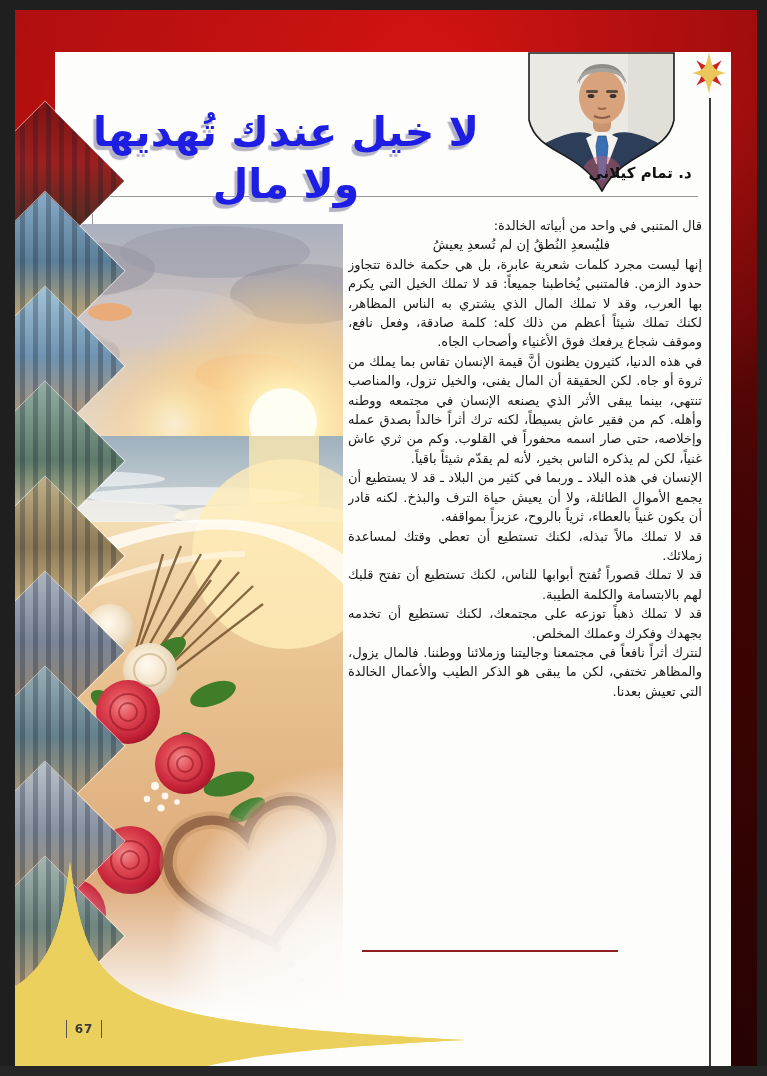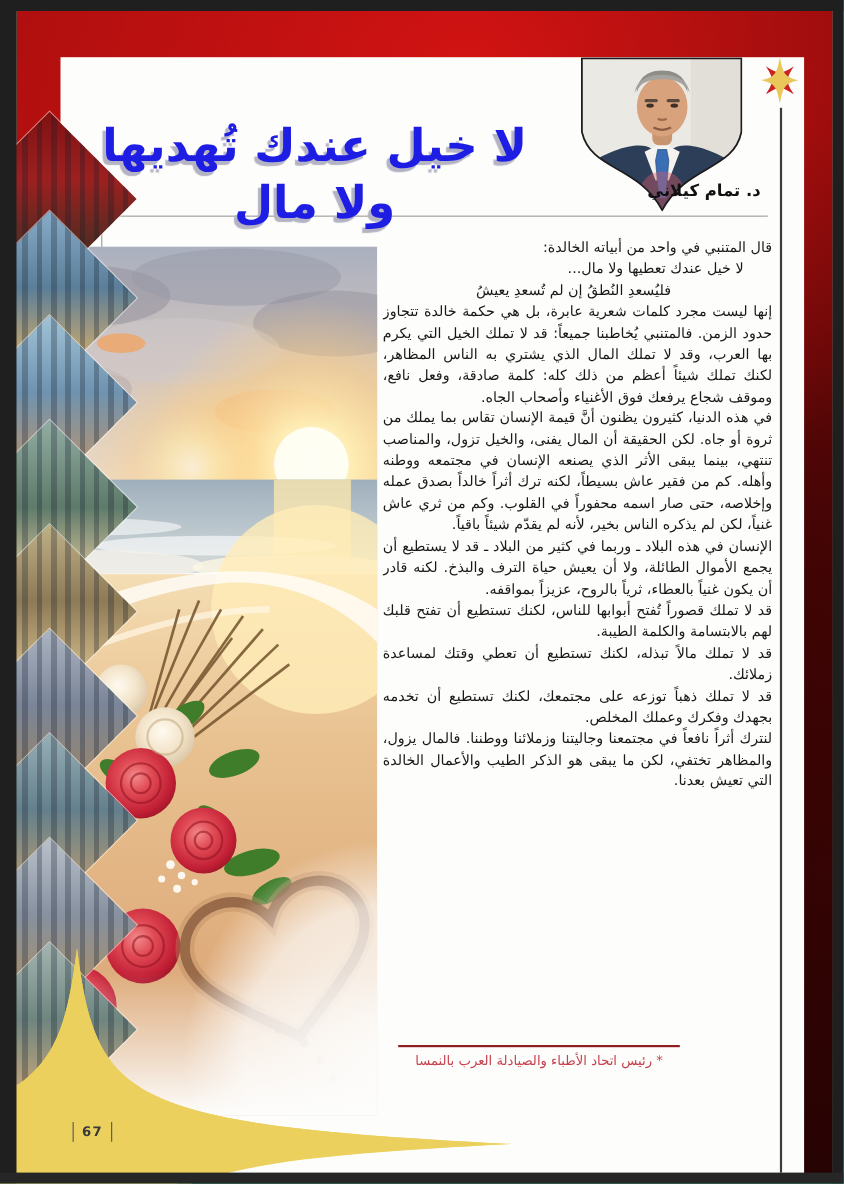--- a/index.html
+++ b/index.html
@@ -1,17 +1,17 @@
 <!DOCTYPE html>
 <html lang="ar"><head>
 <meta charset="utf-8">
 <style>
   html,body{margin:0;padding:0;background:#000;}
   #stage{position:relative;width:767px;height:1076px;overflow:hidden;
-         font-family:"DejaVu Sans",sans-serif;background:#5eead4;}
+         font-family:"DejaVu Sans",sans-serif;background:#bef264;}
 
   
   .red-bg{position:absolute;left:15px;top:10px;width:742px;height:1057px;
     background:
       radial-gradient(circle at 55% 6%, #d31313 0%, rgba(211,19,19,0) 42%),
       radial-gradient(circle at 18% 26%, rgba(190,16,16,.9) 0%, rgba(190,16,16,0) 45%),
       radial-gradient(circle at 8% 60%, rgba(160,12,12,.8) 0%, rgba(160,12,12,0) 40%),
       radial-gradient(circle at 88% 55%, rgba(55,3,3,.85) 0%, rgba(55,3,3,0) 55%),
       radial-gradient(circle at 75% 92%, rgba(30,2,2,.95) 0%, rgba(30,2,2,0) 60%),
       linear-gradient(135deg, #a60e0e 0%, #8e0b0b 45%, #570606 80%, #3a0404 100%);}
@@ -317,34 +317,32 @@
 
   <svg class="corner-star" viewBox="-21 -23 42 46">
     <path d="M0,-19 C3,-5 5,-3 19,0 C5,3 3,5 0,19 C-3,5 -5,3 -19,0 C-5,-3 -3,-5 0,-19 Z" fill="#cc2222" transform="rotate(45) scale(0.95)"></path>
     <path d="M0,-21 C3,-5 5,-3 17,0 C5,3 3,5 0,21 C-3,5 -5,3 -17,0 C-5,-3 -3,-5 0,-21 Z" fill="#e9c75a"></path>
   </svg>
 
   <div class="v-rule"></div>
 
   <div class="body-col">
     <p>قال المتنبي في واحد من أبياته الخالدة:</p>
-    <p class="verse1">لا خيل عندك تعطيها ولا مال...</p>
     <p class="verse2">فليُسعدِ النُطقُ إن لم تُسعدِ يعيشُ</p>
     <p>إنها ليست مجرد كلمات شعرية عابرة، بل هي حكمة خالدة تتجاوز حدود الزمن. فالمتنبي يُخاطبنا جميعاً: قد لا تملك الخيل التي يكرم بها العرب، وقد لا تملك المال الذي يشتري به الناس المظاهر، لكنك تملك شيئاً أعظم من ذلك كله: كلمة صادقة، وفعل نافع، وموقف شجاع يرفعك فوق الأغنياء وأصحاب الجاه.</p>
     <p>في هذه الدنيا، كثيرون يظنون أنَّ قيمة الإنسان تقاس بما يملك من ثروة أو جاه. لكن الحقيقة أن المال يفنى، والخيل تزول، والمناصب تنتهي، بينما يبقى الأثر الذي يصنعه الإنسان في مجتمعه ووطنه وأهله. كم من فقير عاش بسيطاً، لكنه ترك أثراً خالداً بصدق عمله وإخلاصه، حتى صار اسمه محفوراً في القلوب. وكم من ثري عاش غنياً، لكن لم يذكره الناس بخير، لأنه لم يقدّم شيئاً باقياً.</p>
     <p>الإنسان في هذه البلاد ـ وربما في كثير من البلاد ـ قد لا يستطيع أن يجمع الأموال الطائلة، ولا أن يعيش حياة الترف والبذخ. لكنه قادر أن يكون غنياً بالعطاء، ثرياً بالروح، عزيزاً بمواقفه.</p>
+    <p>قد لا تملك مالاً تبذله، لكنك تستطيع أن تعطي وقتك لمساعدة زملائك.</p>
     <p>قد لا تملك قصوراً تُفتح أبوابها للناس، لكنك تستطيع أن تفتح قلبك لهم بالابتسامة والكلمة الطيبة.</p>
-    <p>قد لا تملك مالاً تبذله، لكنك تستطيع أن تعطي وقتك لمساعدة زملائك.</p>
     <p>قد لا تملك ذهباً توزعه على مجتمعك، لكنك تستطيع أن تخدمه بجهدك وفكرك وعملك المخلص.</p>
     <p>لنترك أثراً نافعاً في مجتمعنا وجاليتنا وزملائنا ووطننا. فالمال يزول، والمظاهر تختفي، لكن ما يبقى هو الذكر الطيب والأعمال الخالدة التي تعيش بعدنا.</p>
   </div>
 
   <div class="footnote">
     <div class="rule"></div>
-    <p>* رئيس اتحاد الأطباء والصيادلة العرب بالنمسا</p>
   </div>
 
   <svg class="gold-corner" viewBox="0 0 840 420">
     <path d="M420,2 C438,140 460,162 815,180 C460,198 438,220 420,358 C402,220 380,198 25,180 C380,162 402,140 420,2 Z" transform="translate(0,0)" fill="#ecd05e"></path>
     <path d="M420,180 m0,-178 C438,140 460,162 815,180 C460,198 438,220 420,420 L25,420 L25,180 C380,162 402,140 420,2 Z" fill="#ecd05e"></path>
   </svg>
 
   <div class="pagenum">
     <span class="bar"></span>
     <span class="num">67</span>

